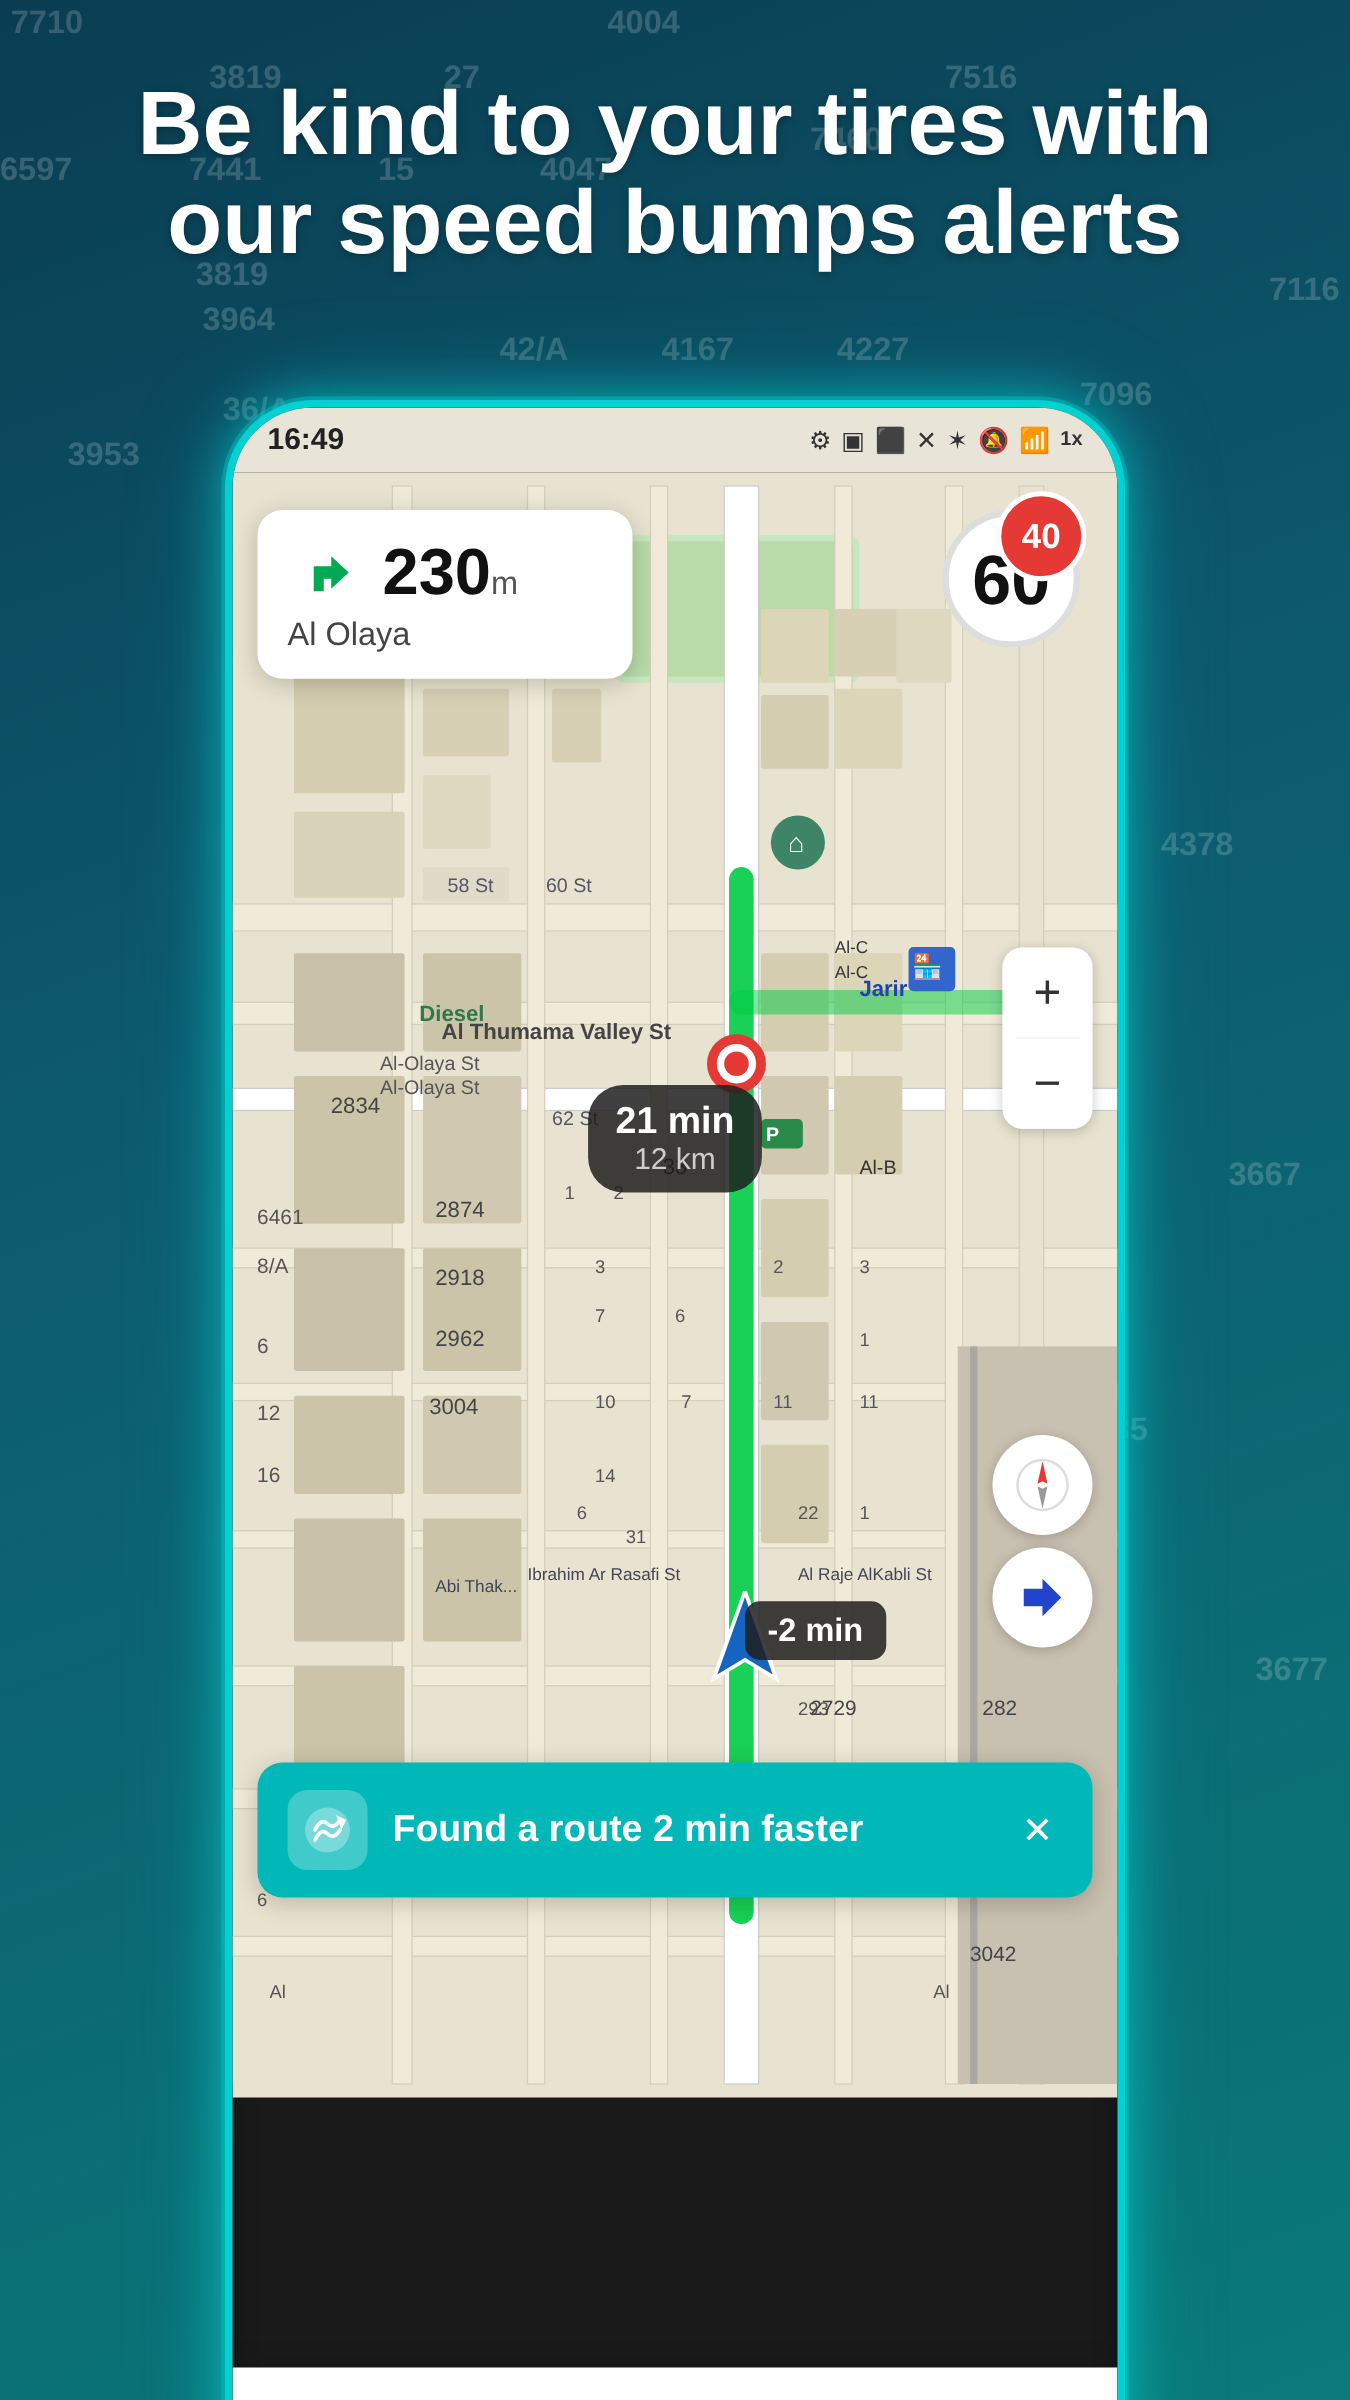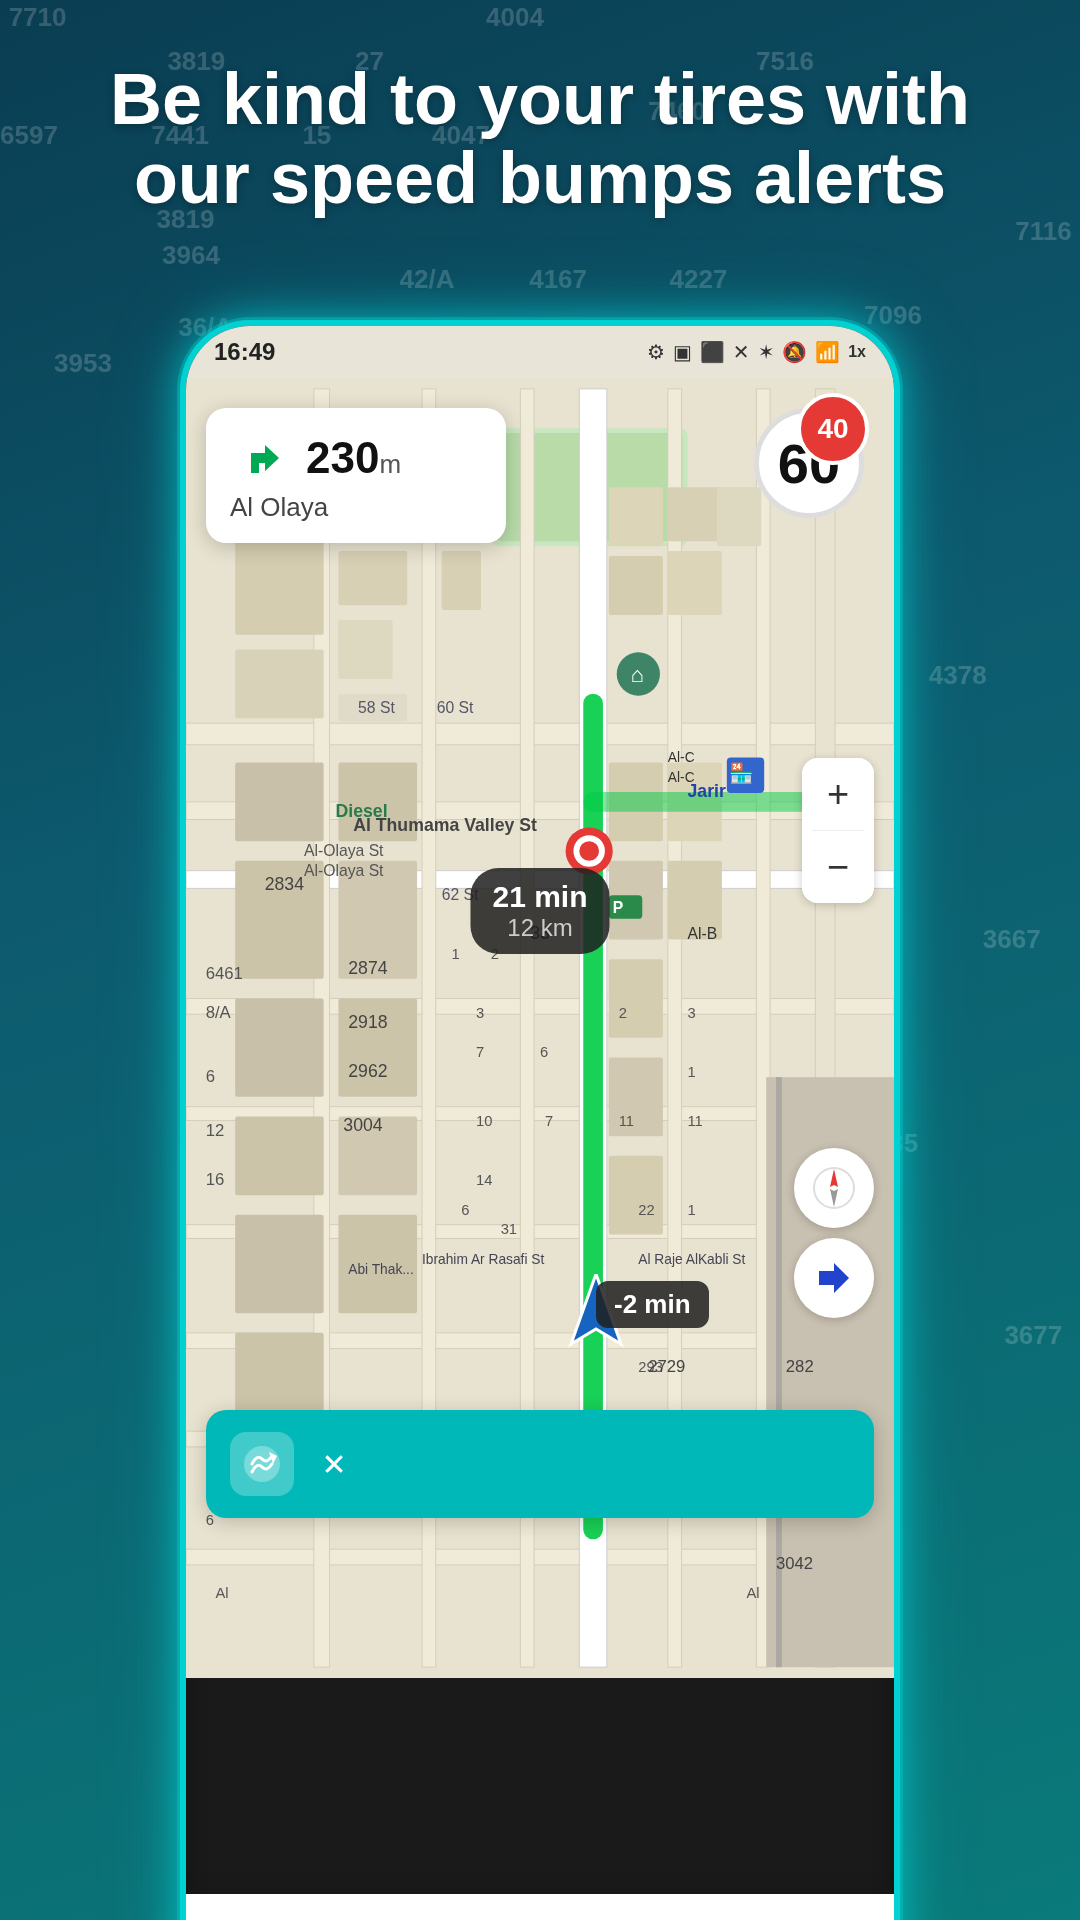--- a/index.html
+++ b/index.html
@@ -126,21 +126,21 @@
       gap: 16px;
     }
     .nav-arrow {
       width: 60px;
       height: 60px;
       display: flex;
       align-items: center;
       justify-content: center;
     }
     .nav-distance {
-      font-size: 44px;
+      font-size: 52px;
       font-weight: 800;
       color: #111;
       line-height: 1;
     }
     .nav-unit {
       font-size: 26px;
       font-weight: 500;
       color: #555;
     }
     .nav-street {
@@ -615,20 +615,21 @@
 
     <div class="notif-banner">
       <div class="notif-icon">
         <svg width="40" height="40" viewBox="0 0 40 40">
           <circle cx="20" cy="20" r="18" fill="rgba(255,255,255,0.3)"></circle>
           <path d="M10 20 Q15 10 20 15 Q25 20 30 12" stroke="white" stroke-width="3" fill="none" stroke-linecap="round"></path>
           <path d="M10 28 Q15 18 20 23 Q25 28 30 20" stroke="white" stroke-width="3" fill="none" stroke-linecap="round"></path>
           <polygon points="27,8 35,12 31,20" fill="white"></polygon>
         </svg>
       </div>
+      <span class="notif-text">Found a route 2 min faster</span>
       <div class="notif-close">✕</div>
     </div>
   </div>
 
   <div class="bottom-bar">
     <div class="bottom-item">
       <svg width="44" height="44" viewBox="0 0 44 44">
         <circle cx="8" cy="36" r="5" fill="none" stroke="#555" stroke-width="3"></circle>
         <circle cx="36" cy="8" r="5" fill="none" stroke="#555" stroke-width="3"></circle>
         <path d="M8 31 L8 20 Q8 8 22 8 L31 8" stroke="#555" stroke-width="3" fill="none"></path>

